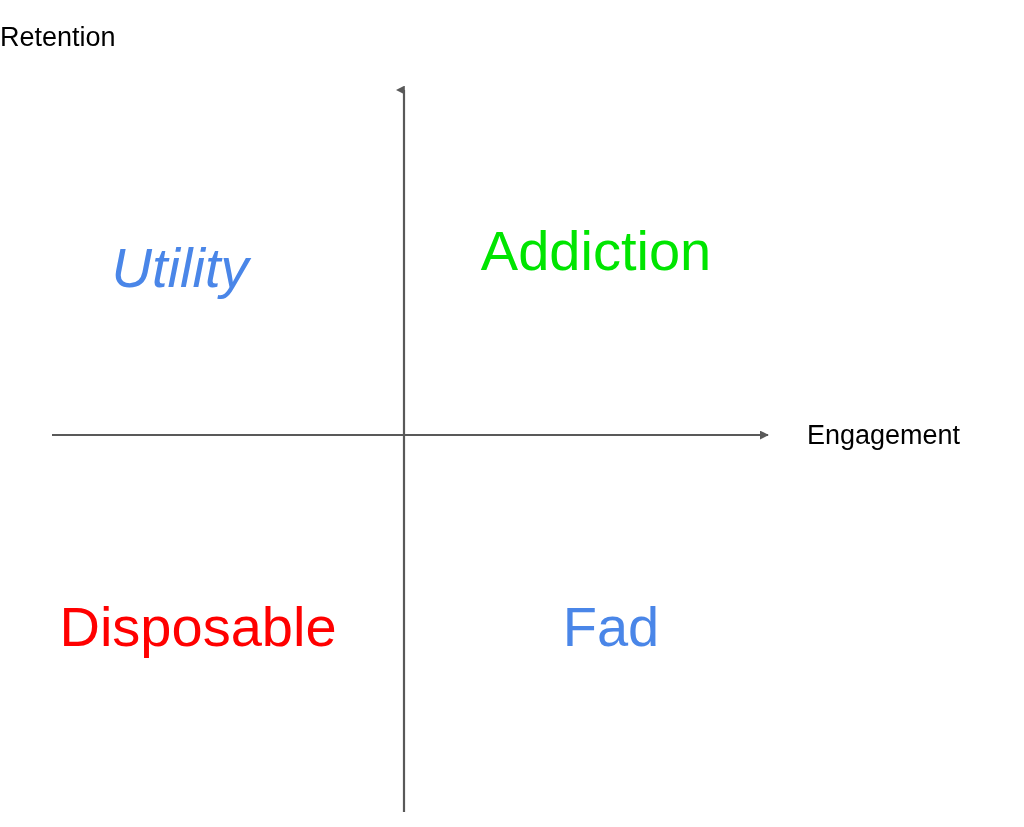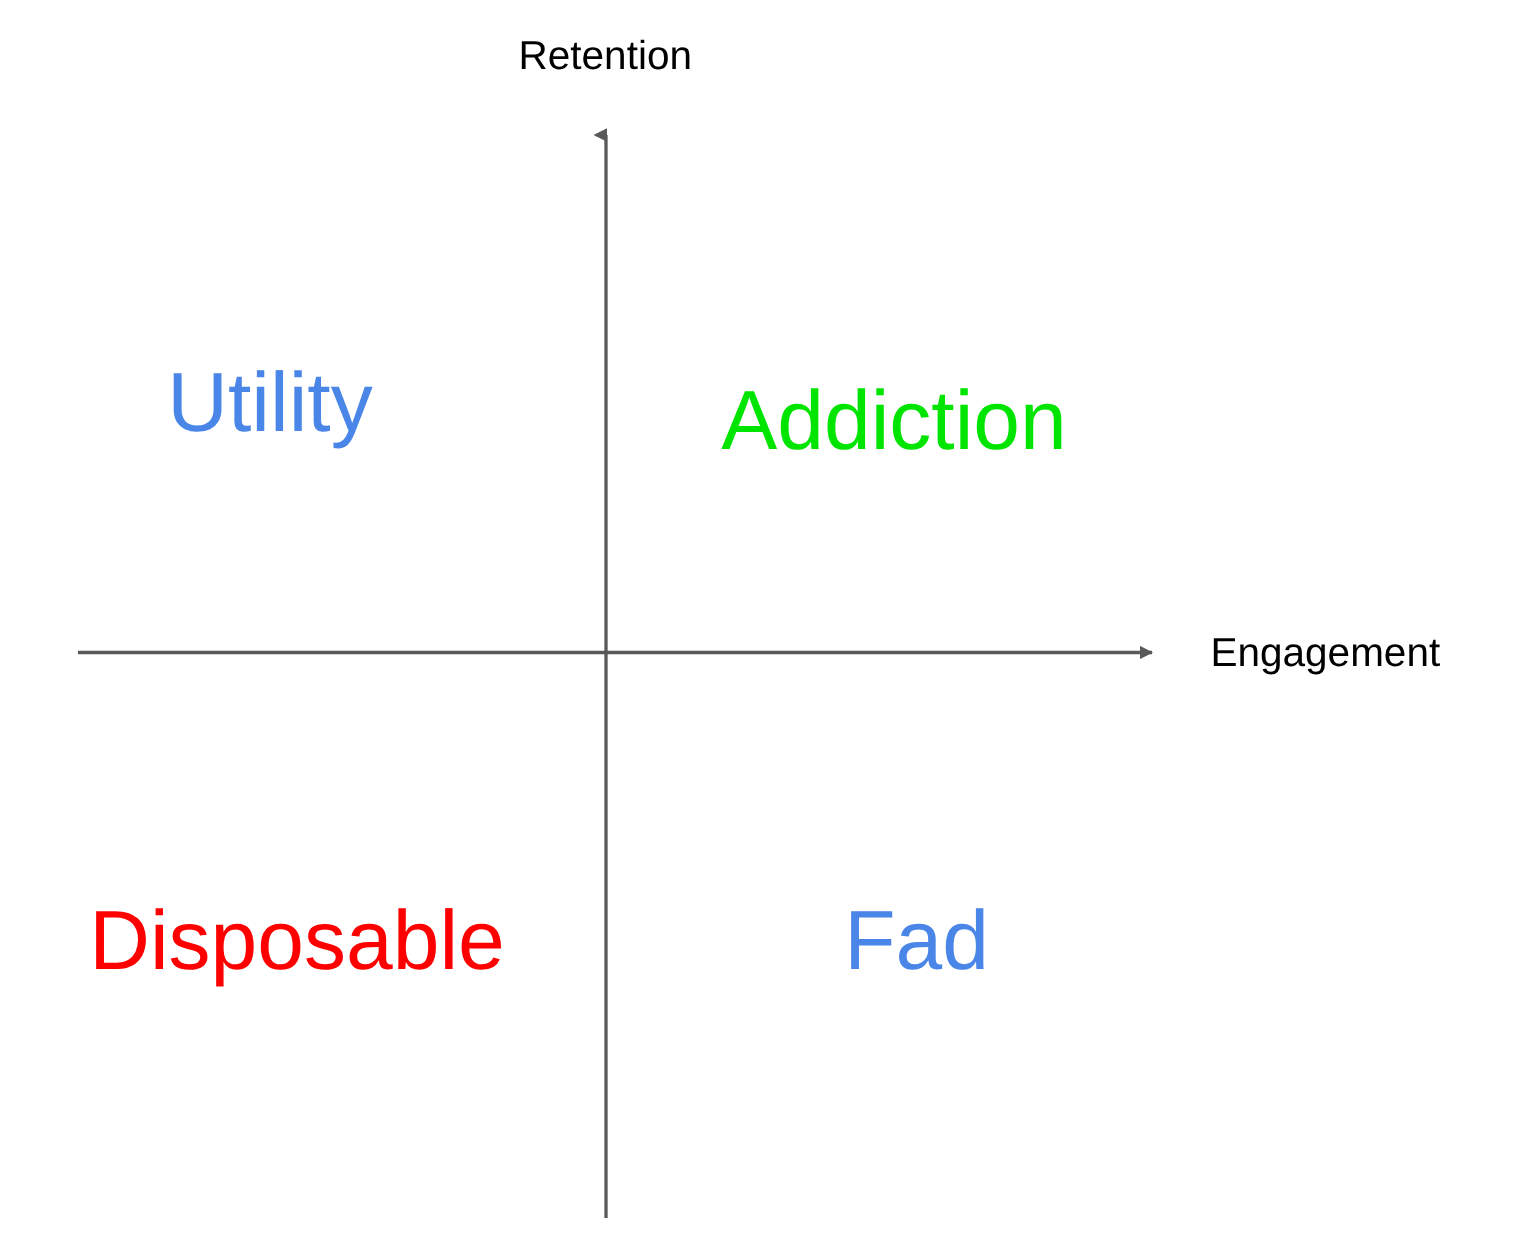--- a/index.html
+++ b/index.html
@@ -30,36 +30,36 @@
     font-size: 27px;
     color: #000000;
     white-space: nowrap;
     line-height: 1;
     text-align: right;
   }
   #label-retention {
     left: 0;
     top: 24px;
     width: 807px;      
-    text-align: center;
+    text-align: left;
   }
   #label-engagement {
     left: 807px;
     top: 422px;
   }
   .quadrant-label {
     position: absolute;
     font-family: "Liberation Sans", sans-serif;
     font-size: 56px;
     line-height: 1;
     white-space: nowrap;
     transform: translate(-50%, 0);
   }
-  #quad-utility     { left: 180px; top: 240px; }
-  #quad-addiction   { left: 596px; top: 252px; text-align: center; }
+  #quad-utility     { left: 180px; top: 240px; font-style: italic; }
+  #quad-addiction   { left: 596px; top: 223px; text-align: center; }
   #quad-disposable  { left: 198px; top: 599px; }
   #quad-fad         { left: 611px; top: 599px; }
 </style>
 </head>
 <body>
 
 <div id="canvas" style="background: rgb(255, 255, 255);">
 
   <svg id="axes-svg" viewBox="0 0 1024 827" xmlns="http://www.w3.org/2000/svg">
     <defs>

